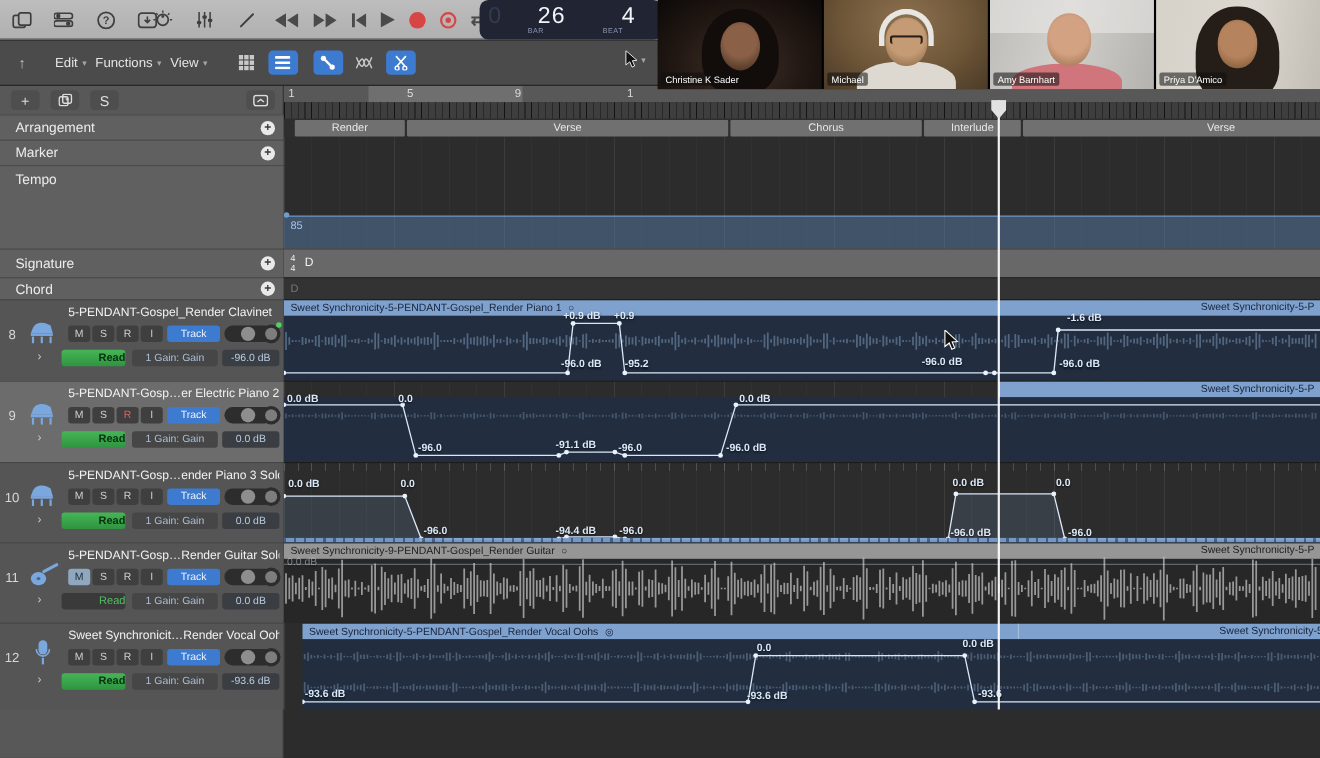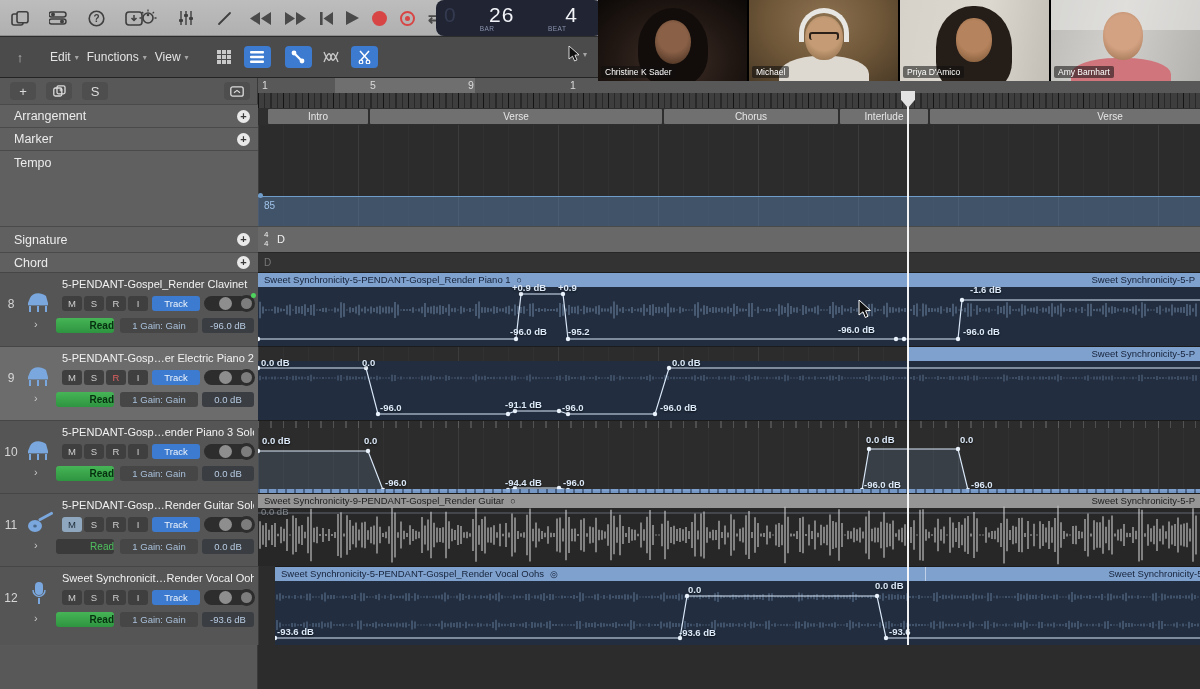--- a/index.html
+++ b/index.html
@@ -504,21 +504,21 @@
       <div class="ruler-num">
         <div class="hilite"></div>
         <span class="bn" style="left:4px;">1</span>
         <span class="bn" style="left:112px;">5</span>
         <span class="bn" style="left:210px;">9</span>
         <span class="bn" style="left:312px;">1</span>
       </div>
       <div class="ruler-ticks"></div>
 
       <div class="marker-row">
-        <div class="mseg" style="left:10px; width:100px;">Intro</div>
+        <div class="mseg" style="left:10px; width:100px;">Render</div>
         <div class="mseg" style="left:112px; width:292px;">Verse</div>
         <div class="mseg" style="left:406px; width:174px;">Chorus</div>
         <div class="mseg" style="left:582px; width:88px;">Interlude</div>
         <div class="mseg" style="left:672px; width:360px;">Verse</div>
       </div>
 
       <div class="tempo-lane">
         <div class="tempo-band"></div>
         <div class="tempo-dot"></div>
         <div class="tempo-val">85</div>
@@ -677,26 +677,26 @@
       <div class="sil face"></div>
       <div class="vname">Christine K Sader</div>
     </div>
     <div class="vtile vt-michael">
       <div class="sil shirt"></div>
       <div class="sil phones"></div>
       <div class="sil face"></div>
       <div class="sil glasses"></div>
       <div class="vname">Michael</div>
     </div>
-    <div class="vtile vt-priya">
-      <div class="sil hair"></div>
-      <div class="sil face"></div>
-      <div class="vname">Priya D'Amico</div>
-    </div>
     <div class="vtile vt-amy">
       <div class="sil wall"></div>
       <div class="sil shirt"></div>
       <div class="sil face"></div>
       <div class="vname">Amy Barnhart</div>
     </div>
+    <div class="vtile vt-priya">
+      <div class="sil hair"></div>
+      <div class="sil face"></div>
+      <div class="vname">Priya D'Amico</div>
+    </div>
   </div>
 
 </div>
 
 </body></html>

